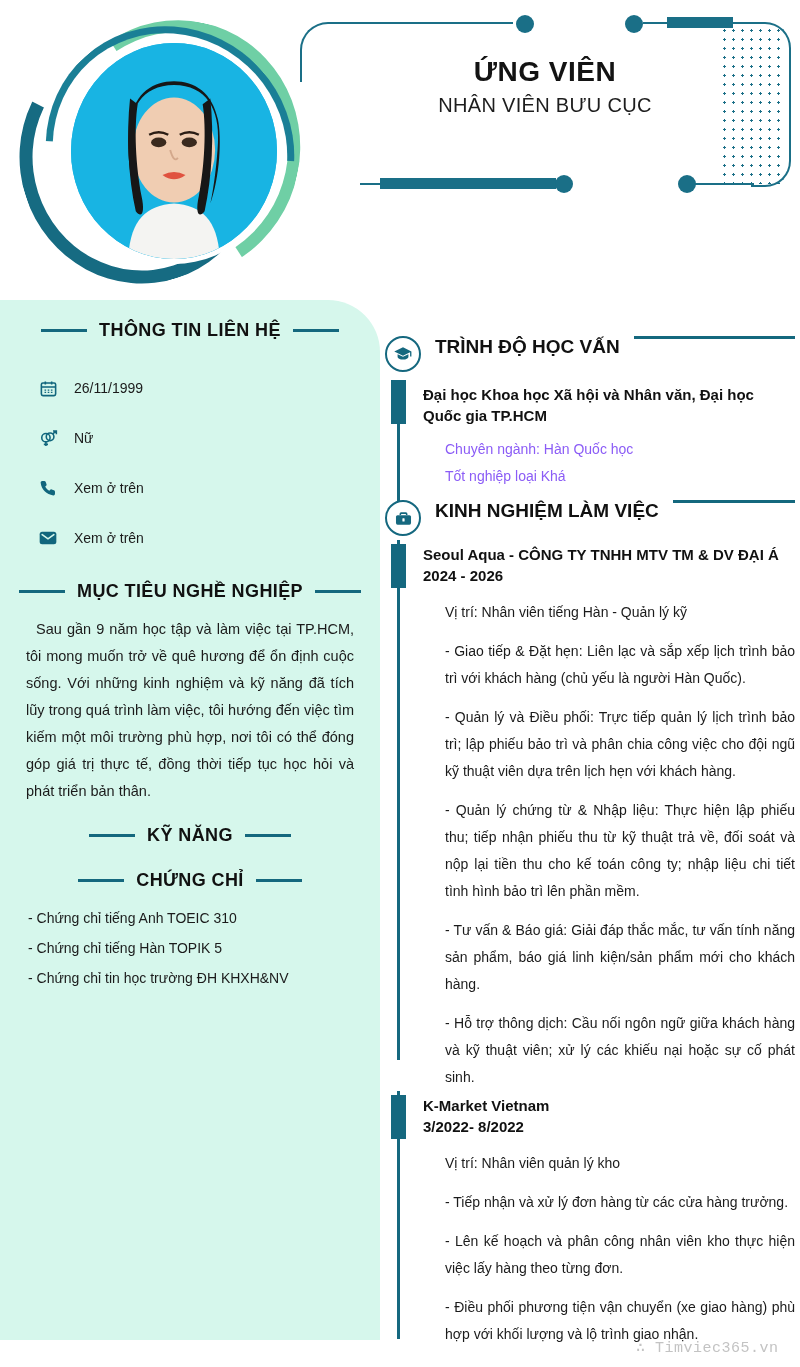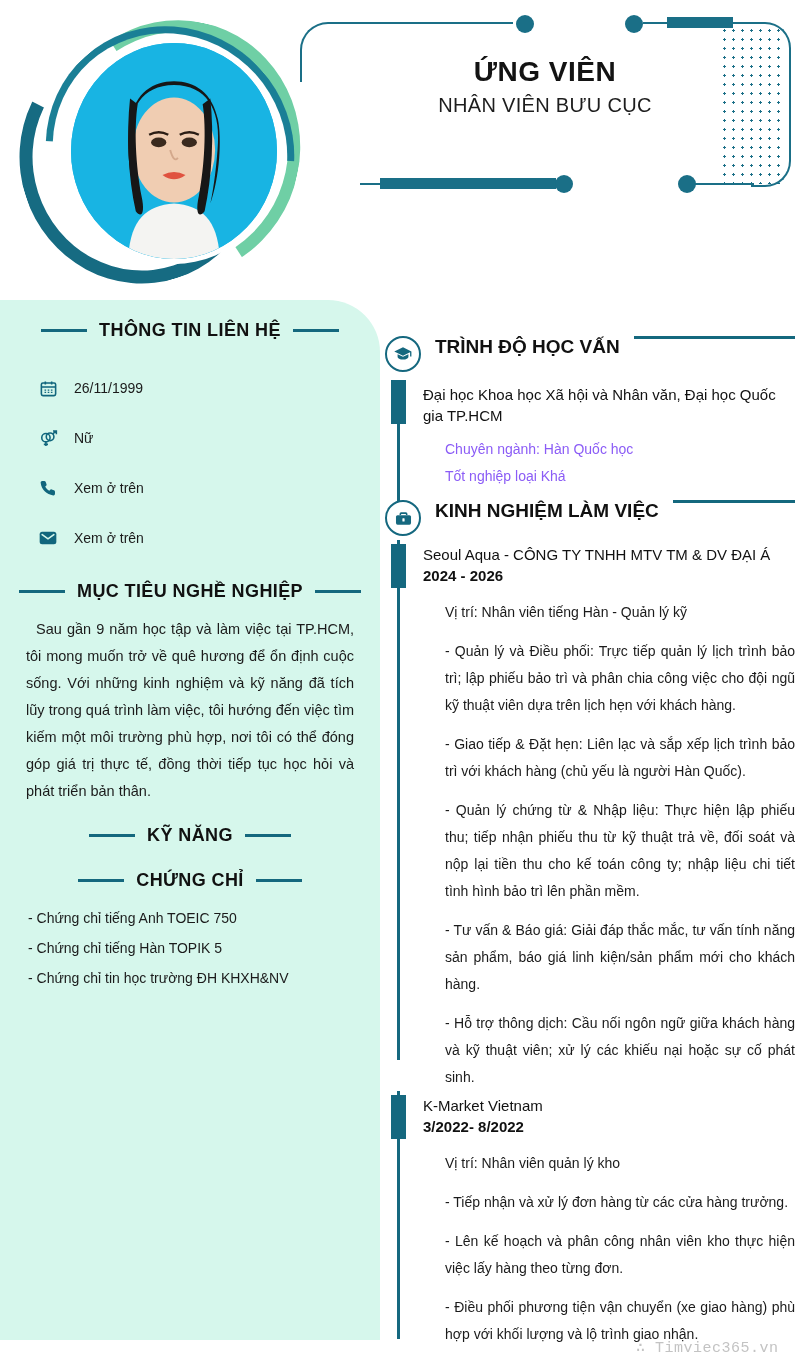--- a/index.html
+++ b/index.html
@@ -146,21 +146,21 @@
   }
   .main-sec-title {
     font-size:19px; font-weight:bold; color:#111; margin-left:14px; white-space:nowrap;
   }
   .main-rule { height:3px; background:#14687e; flex:1; margin-left:14px; min-width:20px; }
 
   .tl-item { position:relative; padding-left:38px; }
   .tl-bar { position:absolute; left:12px; top:0; width:3px; background:#15687f; }
   .tl-block { position:absolute; left:6px; top:4px; width:15px; height:44px; background:#15687f; }
 
-  .job-title { font-size:15px; font-weight:normal; color:#111; line-height:21px; }
+  .job-title { font-size:15px; font-weight:bold; color:#111; line-height:21px; }
   .job-date { font-size:15px; font-weight:bold; color:#111; line-height:22px; }
   .job-body { margin-top:12px; padding-left:22px; }
   .job-line { font-size:14px; line-height:27px; color:#1b1b1b; text-align:justify;margin-top:12px; }
   .edu-sub { font-size:14px; line-height:27px; color:#8b5cf6; padding-left:22px; }
 
   .watermark {
     position:absolute; left:636px; top:1338px;
     font-family:"Liberation Mono", monospace;
     font-size:15px; color:#c3c3c3; letter-spacing:0.5px;
   }
@@ -279,21 +279,21 @@
     <span class="sec-title">KỸ NĂNG</span>
     <span class="rule"></span>
   </div>
 
   <div class="sec-head" style="margin-top:24px;">
     <span class="rule"></span>
     <span class="sec-title">CHỨNG CHỈ</span>
     <span class="rule"></span>
   </div>
   <div class="cert-list">
-    <div class="cert-item">- Chứng chỉ tiếng Anh TOEIC 750</div>
+    <div class="cert-item">- Chứng chỉ tiếng Anh TOEIC 310</div>
     <div class="cert-item">- Chứng chỉ tiếng Hàn TOPIK 5</div>
     <div class="cert-item">- Chứng chỉ tin học trường ĐH KHXH&amp;NV</div>
   </div>
 </div>
 
 <div class="main">
 
   <div class="main-sec-head">
     <span class="badge">
       <svg width="20" height="20" viewBox="0 0 24 24" fill="#15687f">
@@ -326,22 +326,22 @@
     <span class="main-rule"></span>
   </div>
 
   <div class="tl-item" style="min-height:520px; padding-top:4px;">
     <span class="tl-bar" style="top:0px; height:520px;"></span>
     <span class="tl-block"></span>
     <div class="job-title">Seoul Aqua - CÔNG TY TNHH MTV TM &amp; DV ĐẠI Á</div>
     <div class="job-date">2024 - 2026</div>
     <div class="job-body">
       <div class="job-line">Vị trí: Nhân viên tiếng Hàn - Quản lý kỹ</div>
+      <div class="job-line">- Giao tiếp &amp; Đặt hẹn: Liên lạc và sắp xếp lịch trình bảo trì với khách hàng (chủ yếu là người Hàn Quốc).</div>
       <div class="job-line">- Quản lý và Điều phối: Trực tiếp quản lý lịch trình bảo trì; lập phiếu bảo trì và phân chia công việc cho đội ngũ kỹ thuật viên dựa trên lịch hẹn với khách hàng.</div>
-      <div class="job-line">- Giao tiếp &amp; Đặt hẹn: Liên lạc và sắp xếp lịch trình bảo trì với khách hàng (chủ yếu là người Hàn Quốc).</div>
       <div class="job-line">- Quản lý chứng từ &amp; Nhập liệu: Thực hiện lập phiếu thu; tiếp nhận phiếu thu từ kỹ thuật trả về, đối soát và nộp lại tiền thu cho kế toán công ty; nhập liệu chi tiết tình hình bảo trì lên phần mềm.</div>
       <div class="job-line">- Tư vấn &amp; Báo giá: Giải đáp thắc mắc, tư vấn tính năng sản phẩm, báo giá linh kiện/sản phẩm mới cho khách hàng.</div>
       <div class="job-line">- Hỗ trợ thông dịch: Cầu nối ngôn ngữ giữa khách hàng và kỹ thuật viên; xử lý các khiếu nại hoặc sự cố phát sinh.</div>
     </div>
   </div>
 
   <div class="tl-item" style="min-height:250px; padding-top:4px;">
     <span class="tl-bar" style="top:0px; height:248px;"></span>
     <span class="tl-block"></span>
     <div class="job-title">K-Market Vietnam</div>

